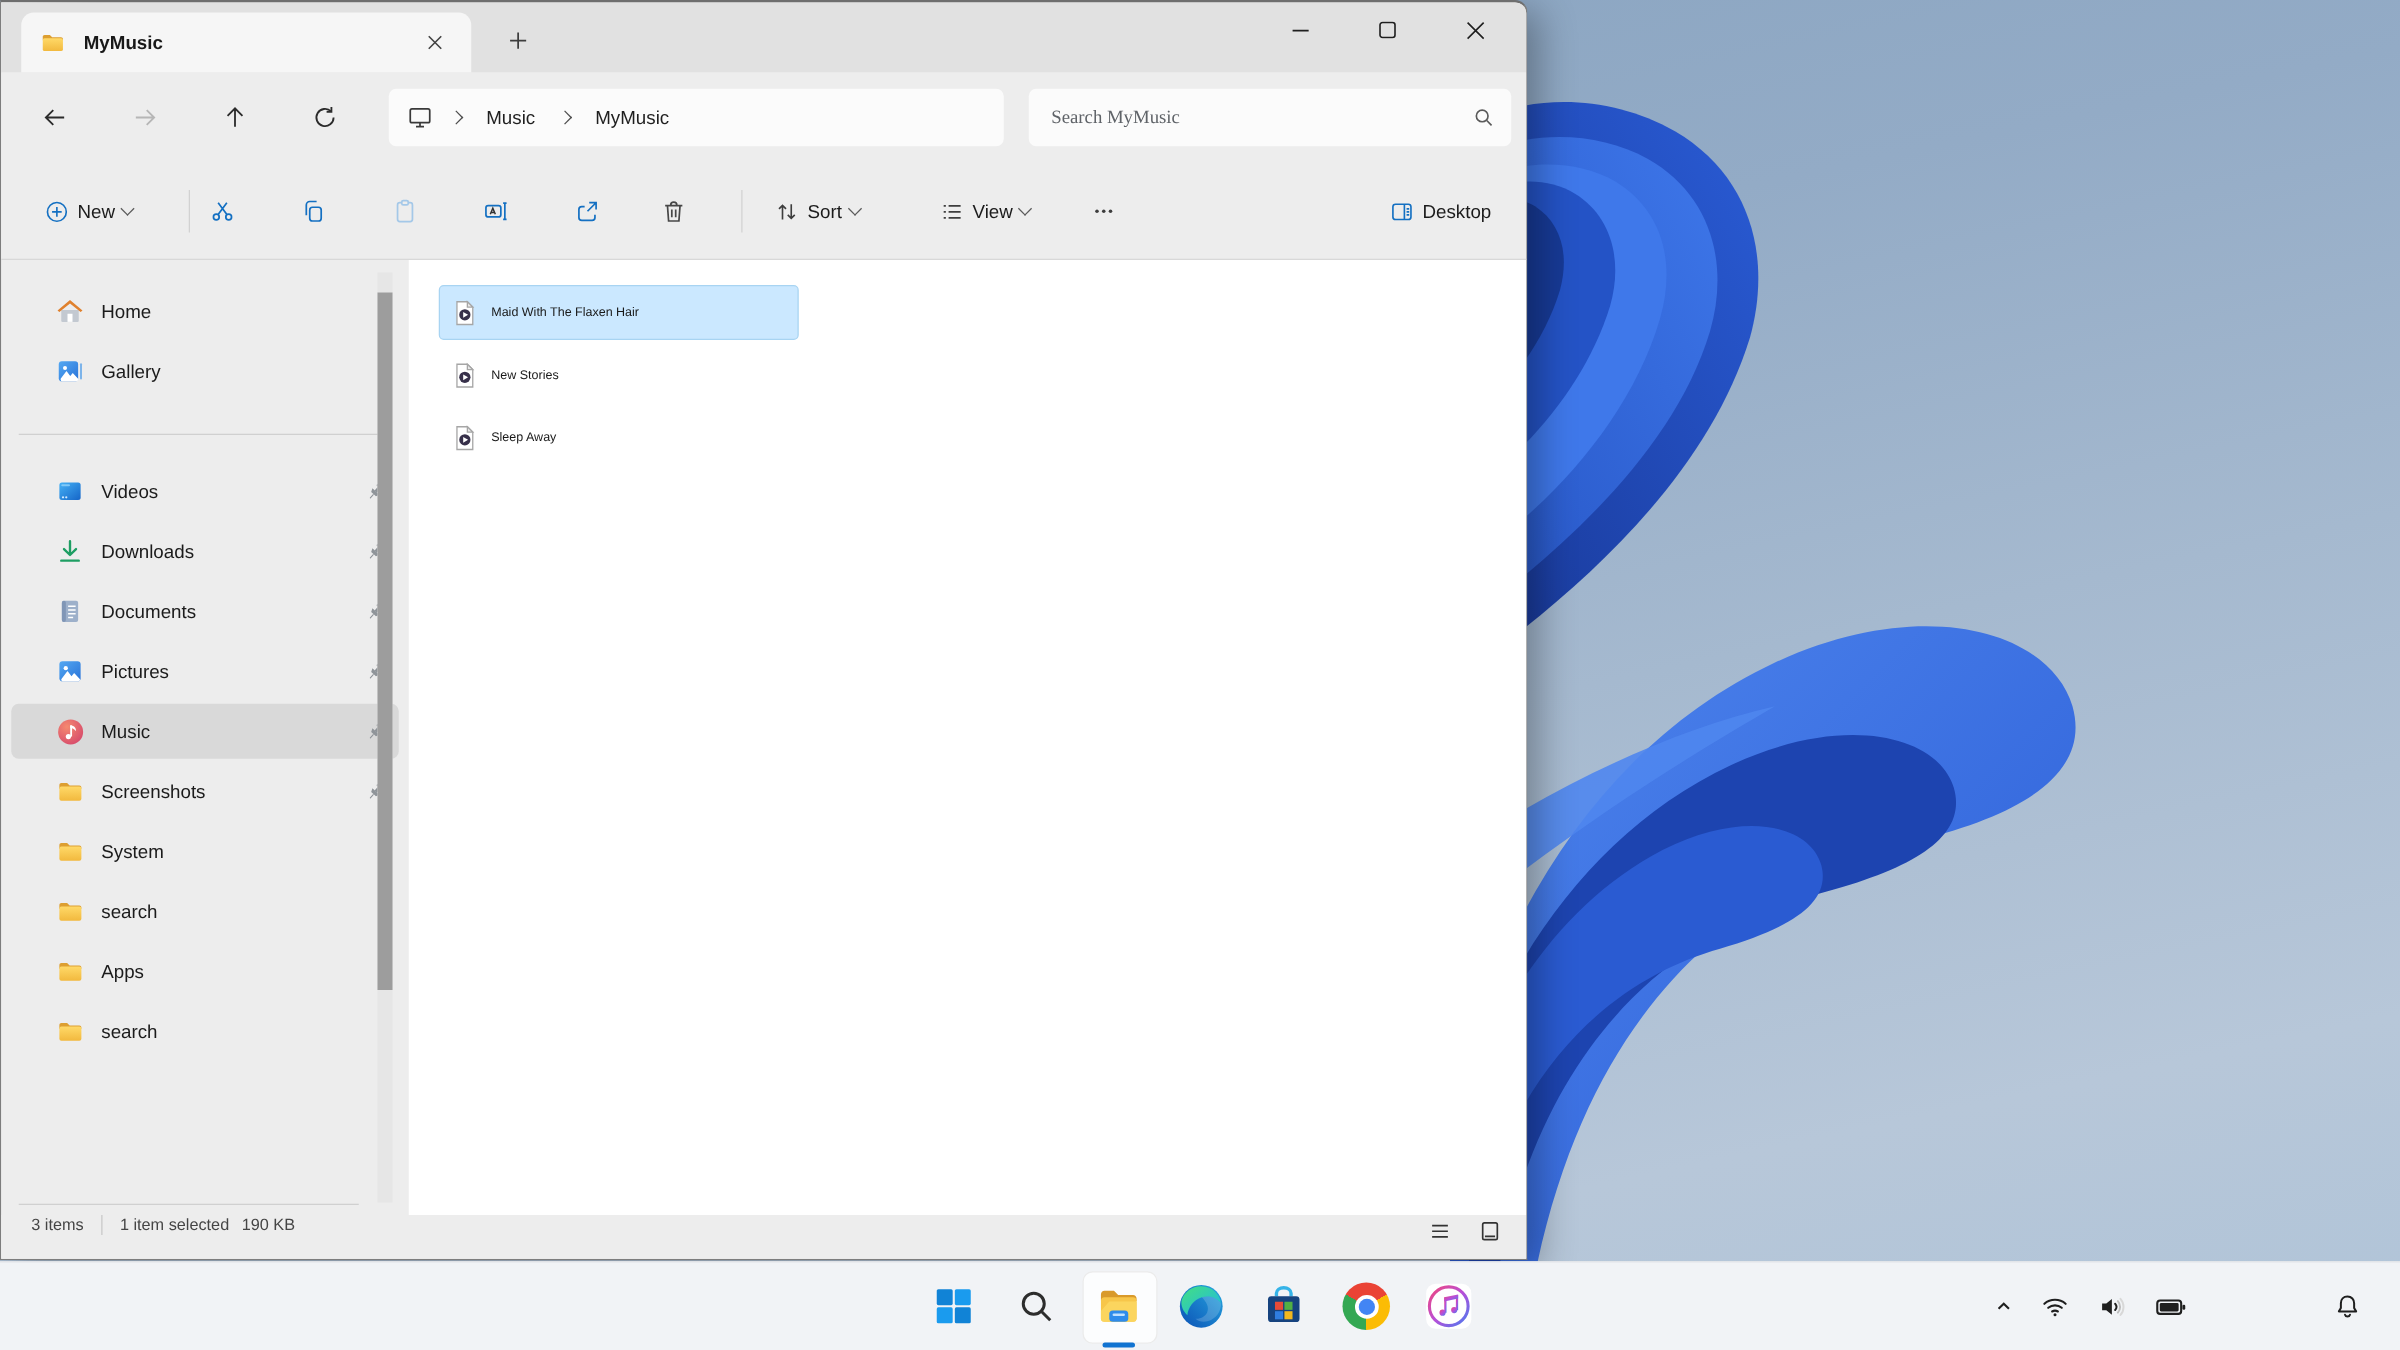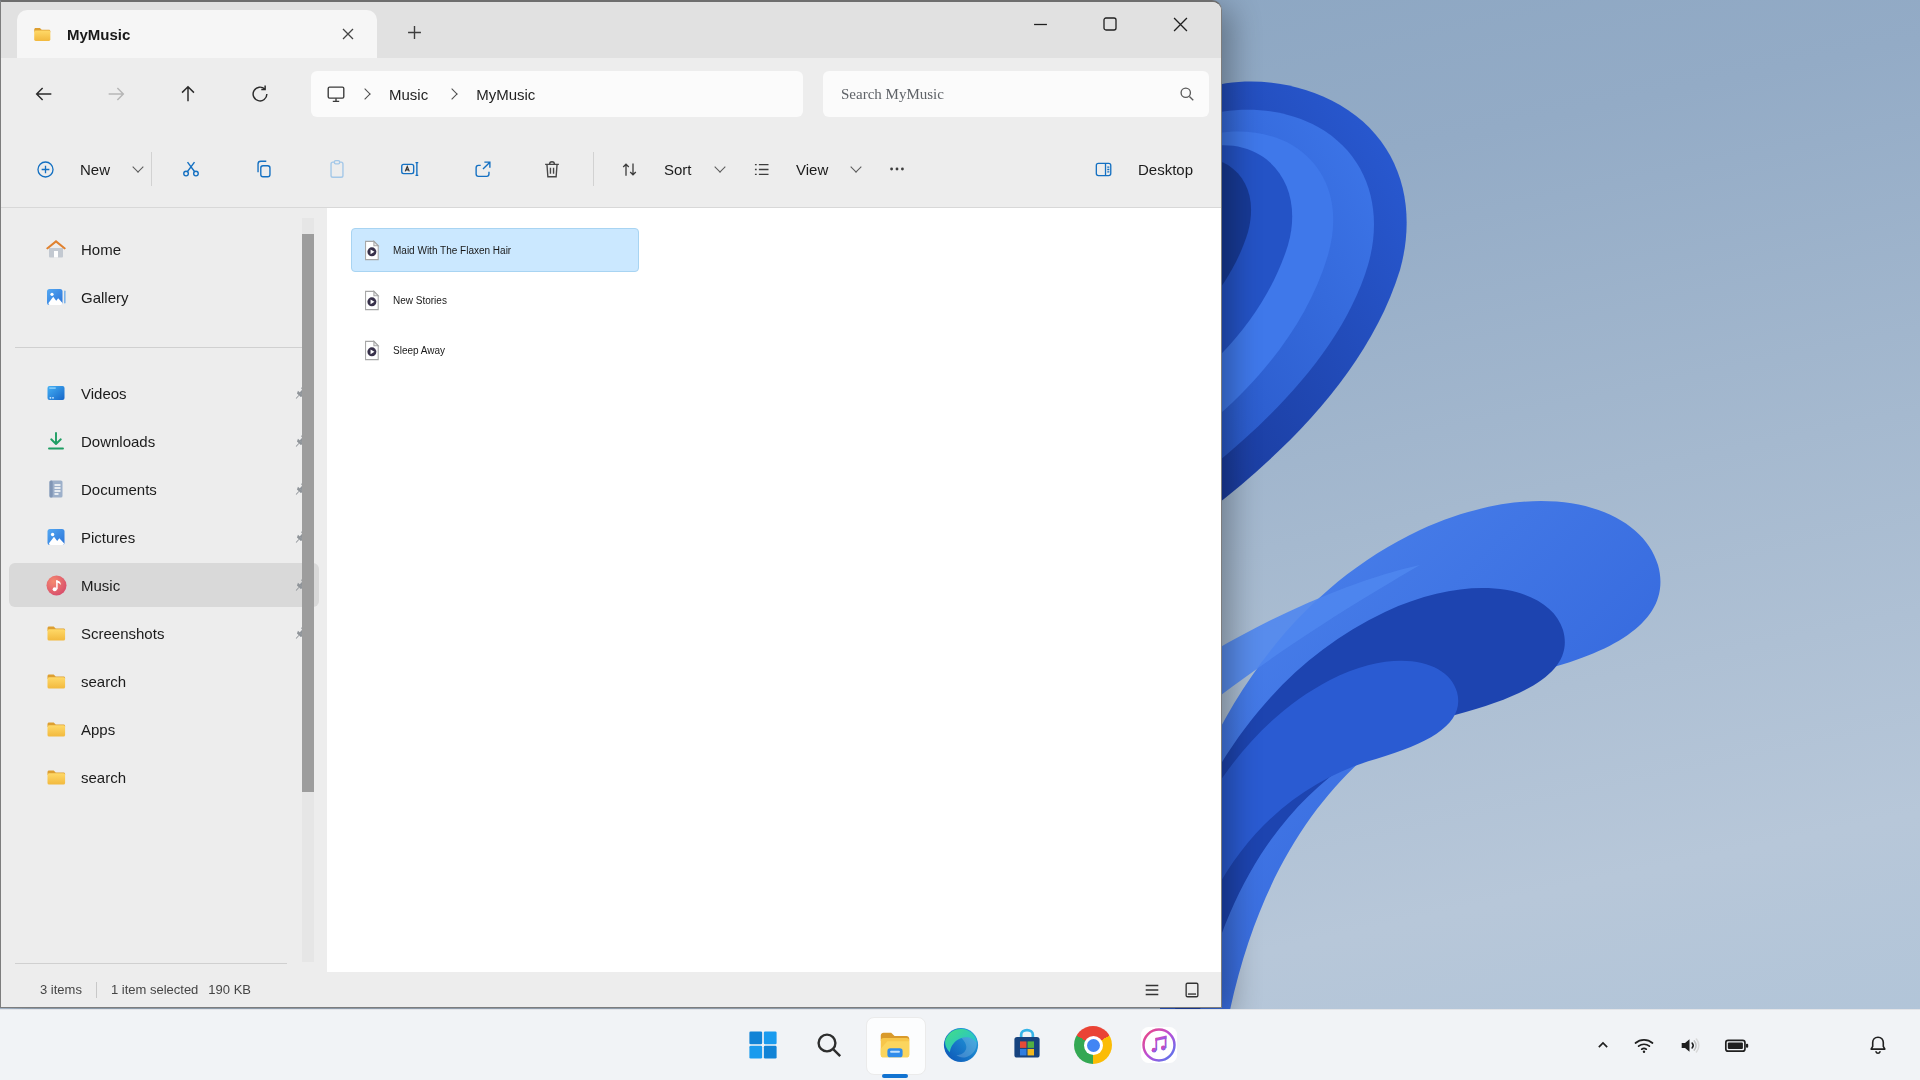--- a/index.html
+++ b/index.html
@@ -37,21 +37,21 @@
   .navbar{position:relative;height:72px;background:#ededed}
   .navbtn{position:absolute;top:14px;width:44px;height:44px;display:flex;align-items:center;justify-content:center;border-radius:5px}
   .crumbbar{position:absolute;left:310px;top:13px;width:492px;height:46px;background:#fbfbfb;border-radius:6px;display:flex;align-items:center;padding:0 14px;box-sizing:border-box;gap:14px}
   .crumb{font-size:15px;color:#1f1f1f;padding:4px 6px;border-radius:4px}
   .cright{width:7px;height:7px;border-top:1.7px solid #4c4c4c;border-right:1.7px solid #4c4c4c;transform:rotate(45deg);flex:none}
   .searchbar{position:absolute;left:822px;top:13px;width:386px;height:46px;background:#fbfbfb;border-radius:6px;display:flex;align-items:center;padding:0 12px 0 16px;box-sizing:border-box}
   .searchbar input{flex:1;border:none;outline:none;background:transparent;font-size:15px;color:#222;font-family:Liberation Serif, serif}
   .searchbar input::placeholder{color:#5f6368}
   
   .toolbar{position:relative;height:78px;background:#ededed;border-bottom:1px solid #d8d8d8;box-sizing:border-box}
-  .tbtn{position:absolute;top:17px;height:44px;display:flex;align-items:center;justify-content:center;border-radius:5px;gap:24px}
+  .tbtn{position:absolute;top:17px;height:44px;display:flex;align-items:center;justify-content:flex-start;border-radius:5px;gap:6px}
   .tlabel{font-size:15px;color:#1b1b1b}
   .cdown{width:7px;height:7px;border-right:1.5px solid #5a5a5a;border-bottom:1.5px solid #5a5a5a;transform:rotate(45deg);margin-top:-4px}
   .vsep{position:absolute;top:22px;width:1px;height:34px;background:#d2d2d2}
   
   .main{position:absolute;top:206px;left:0;right:0;bottom:35px;display:flex}
   .sidebar{width:326px;position:relative;padding-top:19px;box-sizing:border-box}
   .side-item{height:44px;margin:0 8px 4px 8px;display:flex;align-items:center;border-radius:6px;padding:0 8px;box-sizing:border-box}
   .side-item.selected{background:#d9d9d9}
   .s-chev{width:26px;display:flex;align-items:center;justify-content:center;flex:none}
   .s-icon{width:26px;height:26px;flex:none;display:flex;align-items:center;justify-content:center}
@@ -60,21 +60,21 @@
   .side-sep{height:48px;display:flex;align-items:center;padding:0 14px}
   .side-sep .line{height:1px;background:#d0d0d0;width:100%}
   .side-bottom-sep{position:absolute;left:14px;right:40px;bottom:8px;height:1px;background:#d0d0d0}
   .scrolltrack{position:absolute;right:13px;top:10px;width:12px;bottom:10px;background:#e6e6e6}
   .scrollthumb{position:absolute;right:13px;top:26px;width:12px;height:558px;background:#9d9d9d}
   .filepane{flex:1;background:#ffffff;padding-top:20px;box-sizing:border-box}
   .file-row{width:288px;height:44px;margin:0 0 6px 24px;display:flex;align-items:center;gap:10px;padding:0 8px;box-sizing:border-box;border-radius:4px;border:1px solid transparent}
   .file-row.selected{background:#cbe8ff;border-color:#a8d4f2}
   .f-label{font-size:10px;color:#191919;white-space:nowrap}
   
-  .statusbar{position:absolute;left:15px;right:0;bottom:0;height:35px;background:#ededed;display:flex;align-items:center;padding:0 14px 0 24px;box-sizing:border-box;border-radius:0 0 0 0}
+  .statusbar{position:absolute;left:0;right:0;bottom:0;height:35px;background:#ededed;display:flex;padding:0 14px 0 24px;box-sizing:border-box;border-radius:0 0 0 0}
   .st-text{font-size:13px;color:#454545}
   .st-div{width:1px;height:16px;background:#c8c8c8;margin:0 14px}
   .st-size{margin-left:10px}
   .st-right{margin-left:auto;display:flex;gap:10px}
   .st-btn{width:30px;height:26px;display:flex;align-items:center;justify-content:center;border-radius:4px}
   svg{display:block}
 </style>
 </head>
 <body>
 
@@ -441,20 +441,30 @@
             </svg>
           </span>
         <span class="s-label">Screenshots</span>
         <span class="s-pin">
             <svg width="17" height="17" viewBox="0 0 18 18">
               <use href="#sym-pin"></use>
             </svg>
           </span>
       </div>
 
+      <div class="side-item">
+        <span class="s-chev"></span>
+        <span class="s-icon">
+            <svg width="24" height="24" viewBox="0 0 24 24">
+              <use href="#sym-folder"></use>
+            </svg>
+          </span>
+        <span class="s-label">System</span>
+        <span class="s-pin"></span>
+      </div>
 
       <div class="side-item">
         <span class="s-chev"></span>
         <span class="s-icon">
             <svg width="24" height="24" viewBox="0 0 24 24">
               <use href="#sym-folder"></use>
             </svg>
           </span>
         <span class="s-label">search</span>
         <span class="s-pin"></span>

